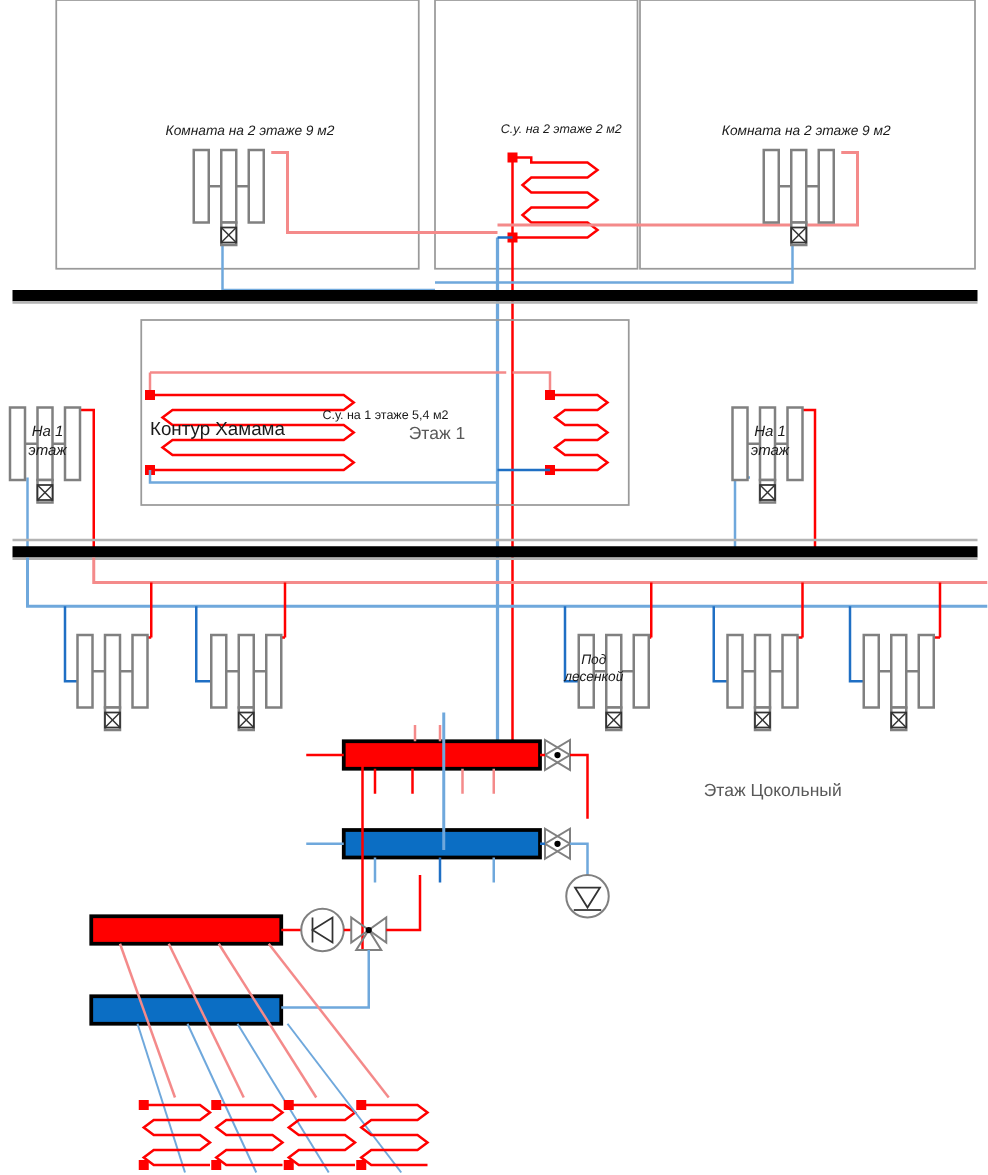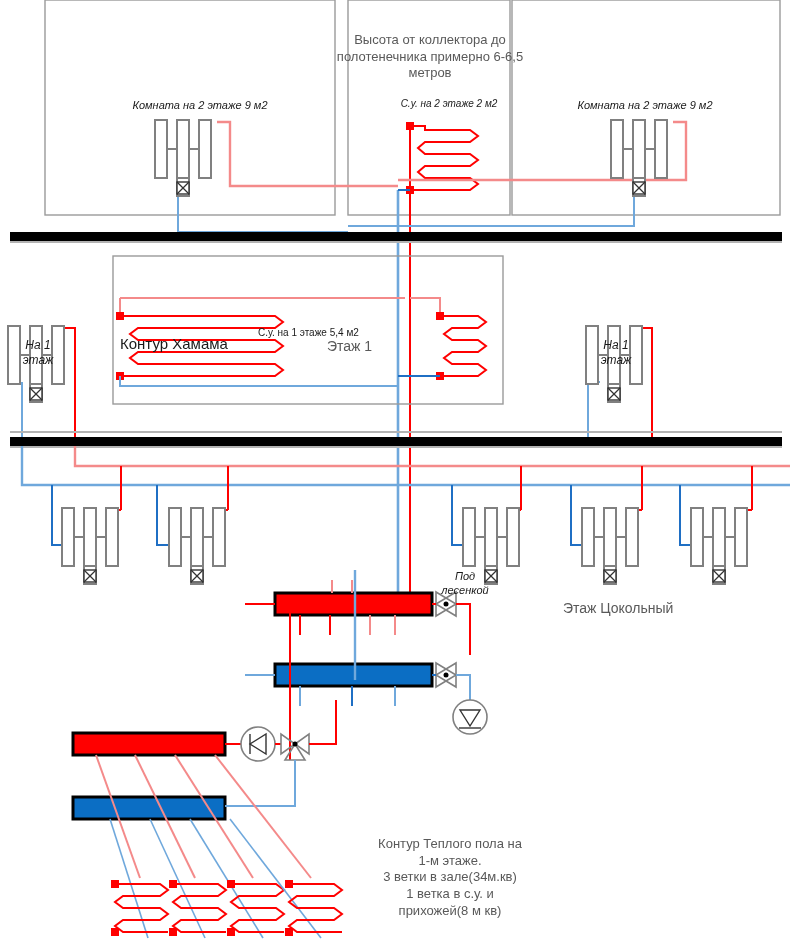--- a/index.html
+++ b/index.html
@@ -259,46 +259,38 @@
   <g>
     <polyline points="215,755 311,878" fill="none" stroke="#f48a8a" stroke-width="2"></polyline>
     <polyline points="230,819 321,938" fill="none" stroke="#6fa8dc" stroke-width="1.6"></polyline>
     <polyline points="289,884 334,884 342,890 334,896 297,896 289,902 297,908 334,908
                       342,914 334,920 297,920 289,926 297,932 342,932" fill="none" stroke="#ff0000" stroke-width="2"></polyline>
     <rect x="285" y="880" width="8" height="8" fill="#ff0000"></rect>
     <rect x="285" y="928" width="8" height="8" fill="#ff0000"></rect>
   </g>
 </svg>
 
-<div class="lbl ctr" style="left:295px;top:32px;width:270px;font-size:13px;">Высота от коллектора до
-полотенечника примерно 6-6,5
-метров</div>
 
 <div class="lbl ctr dark" style="left:100px;top:98px;width:200px;font-size:11px;">Комната на 2 этаже 9 м2</div>
 
 <div class="lbl ctr dark" style="left:374px;top:98px;width:150px;font-size:10px;">С.у. на 2 этаже 2 м2</div>
 
 <div class="lbl ctr dark" style="left:545px;top:98px;width:200px;font-size:11px;">Комната на 2 этаже 9 м2</div>
 
 <div class="lbl" style="left:120px;top:334px;font-size:15px;color:#1a1a1a;">Контур Хамама</div>
 
 <div class="lbl" style="left:258px;top:327px;font-size:10px;color:#1a1a1a;">С.у. на 1 этаже 5,4 м2</div>
 
 <div class="lbl" style="left:327px;top:338px;font-size:14px;">Этаж 1</div>
 
 <div class="lbl ctr dark" style="left:12px;top:338px;width:52px;font-size:12px;white-space:pre-line;">На 1
 этаж</div>
 
 <div class="lbl ctr dark" style="left:590px;top:338px;width:52px;font-size:12px;white-space:pre-line;">На 1
 этаж</div>
 
-<div class="lbl ctr dark" style="left:429px;top:521px;width:72px;font-size:11px;white-space:pre-line;margin-top:48px;">Под
+<div class="lbl ctr dark" style="left:439px;top:521px;width:72px;font-size:11px;white-space:pre-line;">Под
 лесенкой</div>
 
-<div class="lbl" style="left:563px;top:600px;font-size:14px;">Этаж Цокольный</div>
-
-<div class="lbl ctr" style="left:345px;top:836px;width:210px;font-size:13px;white-space:pre-line;">Контур Теплого пола на
-1-м этаже.
-3 ветки в зале(34м.кв)
-1 ветка в с.у. и
-прихожей(8 м кв)</div>
+<div class="lbl" style="left:563px;top:624px;font-size:14px;">Этаж Цокольный</div>
+
 
 </div>
 
 </body></html>

